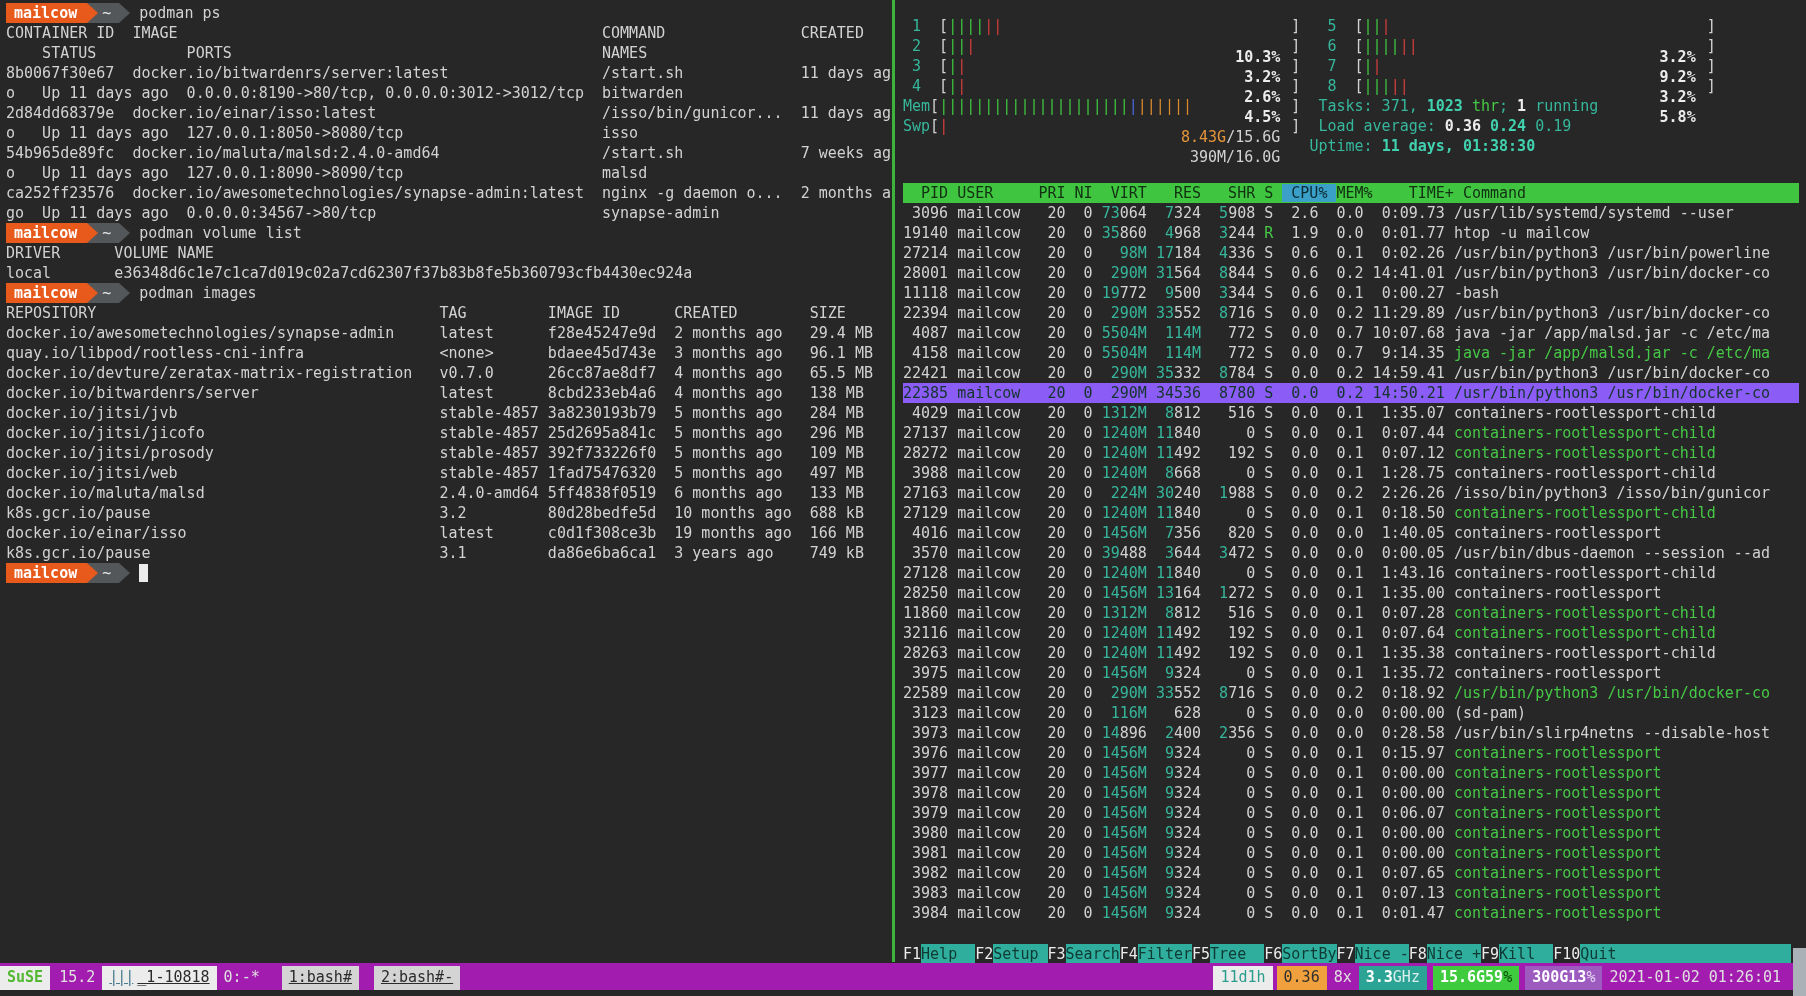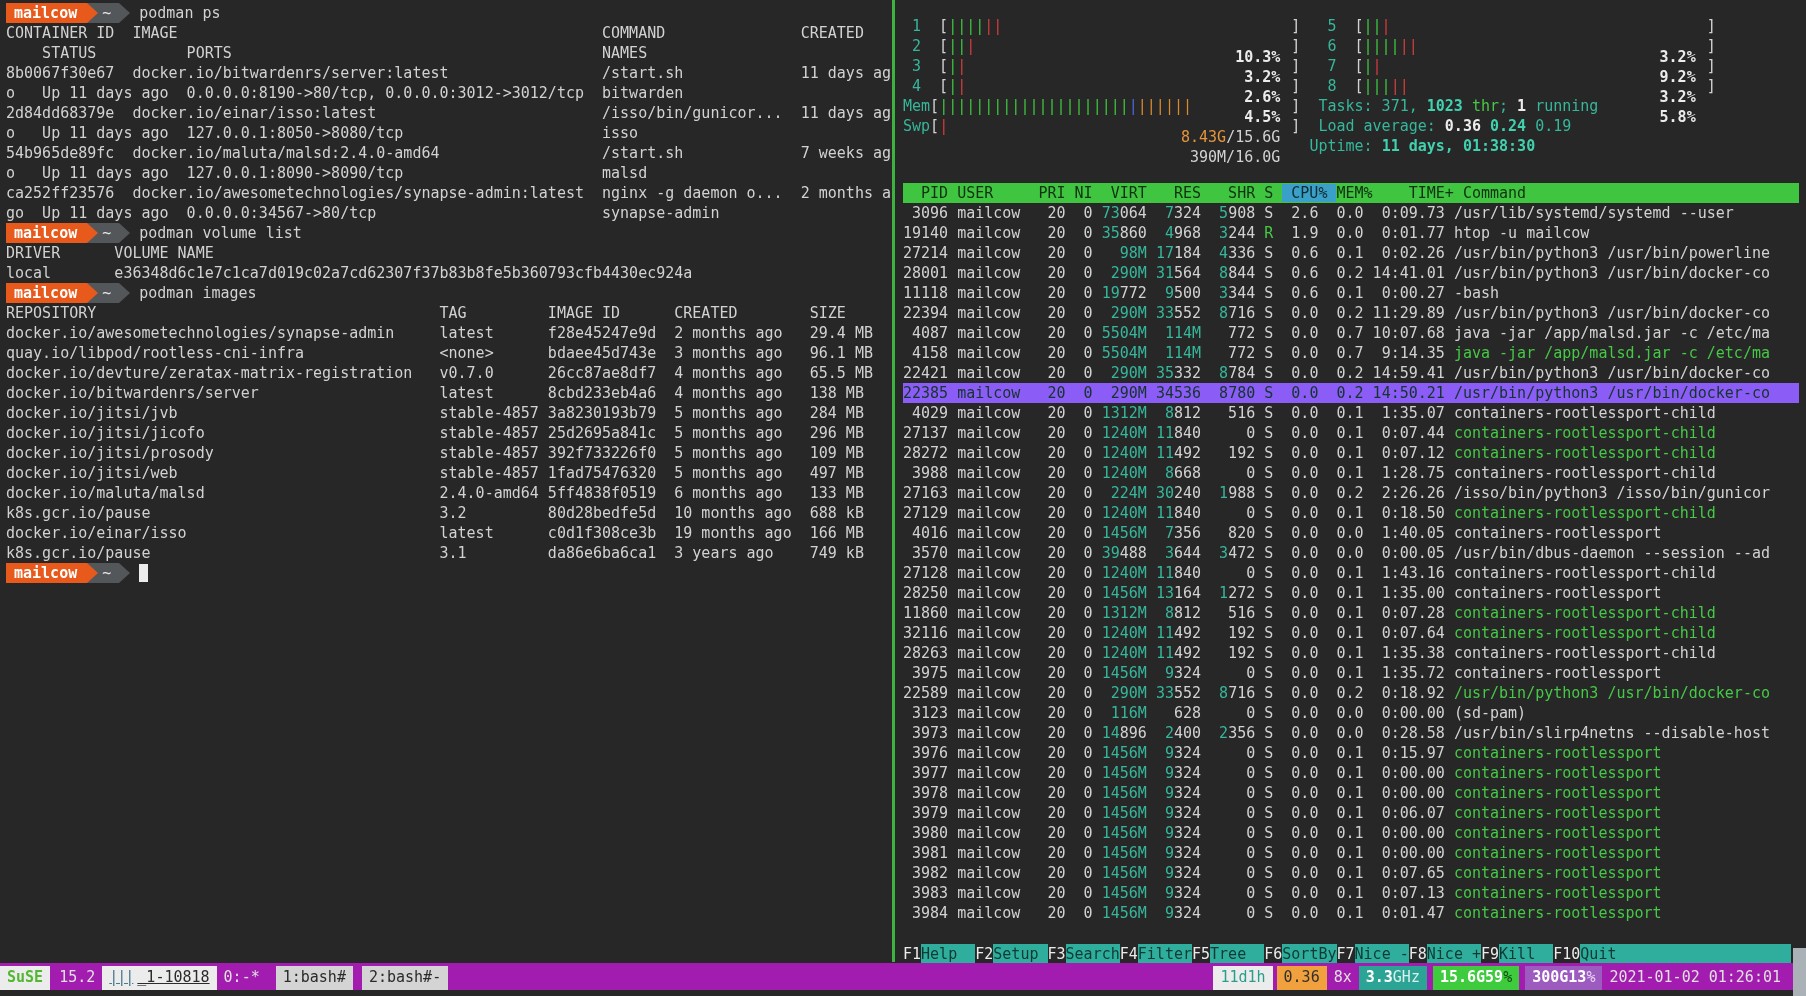--- a/index.html
+++ b/index.html
@@ -40,21 +40,21 @@
   .fkk{color:#ececec;}
   .fkl{background:#2fae9e;color:#0f3a34;}
   .fkfill{background:#2fae9e;flex:1;}
   
   #tmux-bar{position:absolute;left:0;top:963px;width:1806px;height:27px;background:#a21caf;
             display:flex;align-items:flex-end;white-space:pre;}
   .seg{display:inline-block;padding:1px 7px;height:22px;line-height:20px;}
   .seg-suse{background:#ececec;color:#52b832;font-weight:bold;margin-right:2px;}
   .seg-dark{background:transparent;color:#e0e0e0;}
   .seg-white{background:#ececec;color:#2b2b2b;}
-  .seg-silver{background:#d4d4d4;color:#2b2b2b;margin-left:9px;}
+  .seg-silver{background:#d4d4d4;color:#2b2b2b;margin-left:15px;text-decoration:underline;}
   .tealtext{color:#2a9d8c;}
   .seg-orange{background:#f0a03c;color:#303030;margin-left:4px;}
   .seg-teal{background:#2ba495;color:#d9f0ec;}
   .seg-green{background:#3ecb3e;color:#0e4f0e;margin-left:6px;}
   .seg-purple{background:#9d5bc0;color:#e6d7f2;margin-left:6px;}
   .b{font-weight:bold;color:#ffffff;}
   .u{text-decoration:underline;}
   .sess-bars{color:#4a7a8c;letter-spacing:-1px;margin-right:4px;text-decoration:underline;}
   #tmux-right{margin-left:auto;margin-right:18px;display:flex;align-items:center;}
   #scrollbar-thumb{position:absolute;right:0;top:948px;width:13px;height:48px;background:#aab2b8;}

